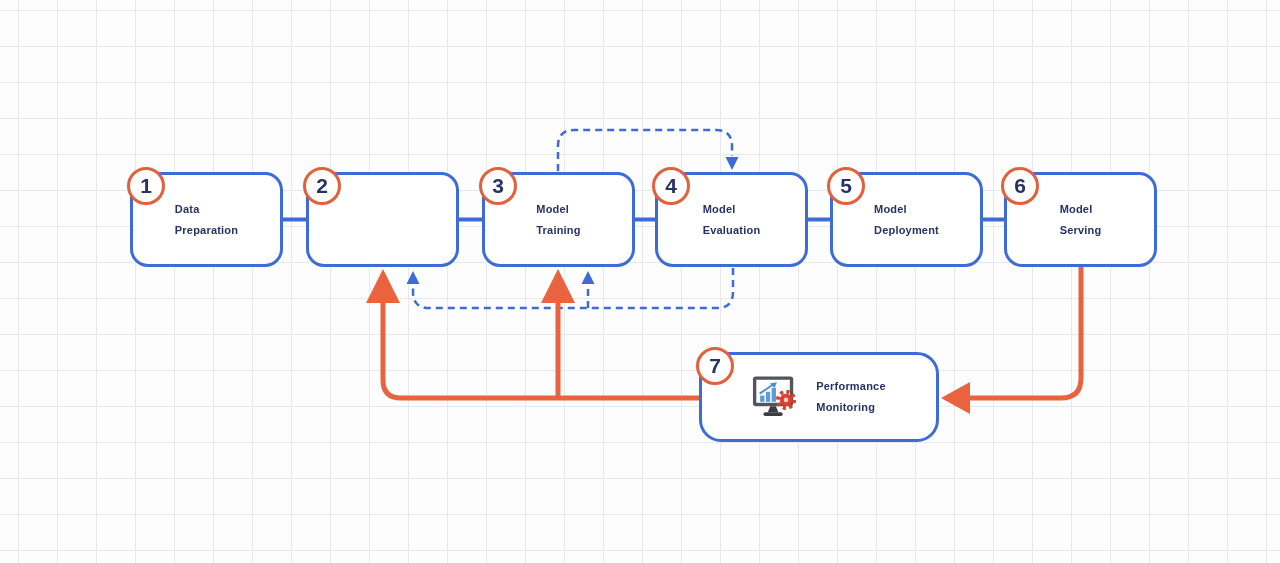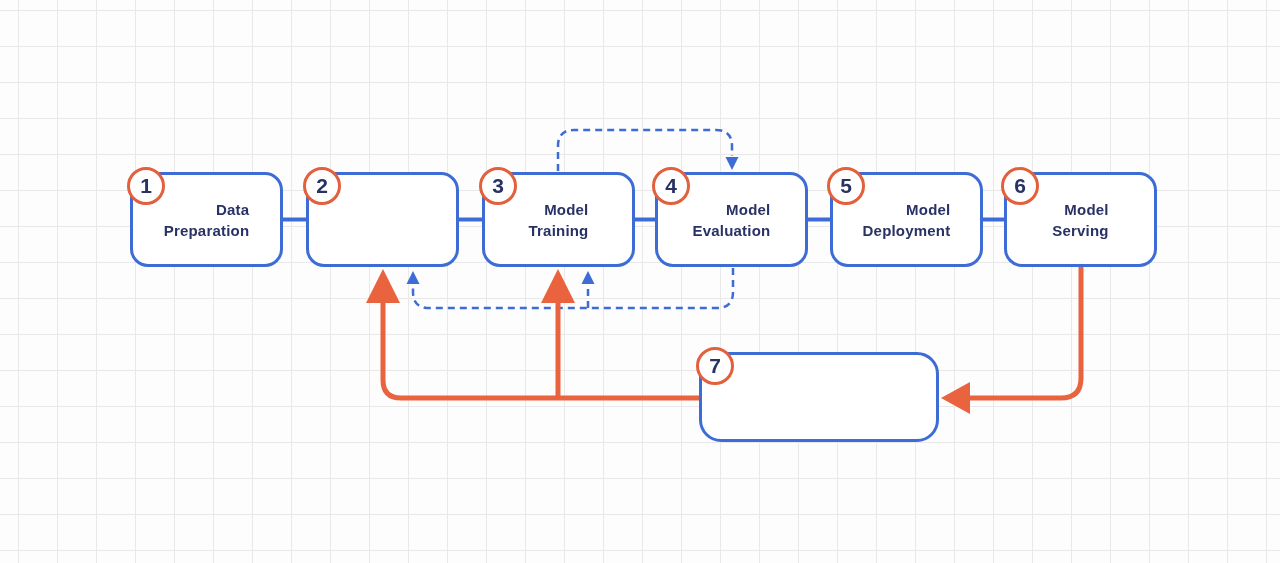--- a/index.html
+++ b/index.html
@@ -22,22 +22,22 @@
   .node{
     position:absolute;z-index:2;
     background:#ffffff;
     border:3.5px solid #3d6cd7;
     border-radius:18px;
     box-sizing:border-box;
     display:flex;align-items:center;justify-content:center;
   }
   .node .label{
     white-space:pre-line;
-    text-align:right;
-    font-size:15px;font-weight:700;
+    text-align:left;
+    font-size:11px;font-weight:700;
     line-height:21px;
     color:#283264;
     letter-spacing:.2px;
   }
   .badge{
     position:absolute;left:-6px;top:-8px;z-index:3;
     width:38px;height:38px;box-sizing:border-box;
     background:#ffffff;
     border:3.5px solid #e2603c;
     border-radius:50%;
@@ -119,15 +119,33 @@
   </div>
 
   <div class="node" style="left:1004px;top:172px;width:153px;height:95px">
     <div class="badge">6</div>
     <div class="label">Model
 Serving</div>
   </div>
 
   <div class="node" style="left:699px;top:352px;width:240px;height:90px;border-radius:22px">
     <div class="badge">7</div>
+    <div class="node-body">
+      <svg class="mon-icon" width="46" height="45" viewBox="0 0 48 46">
+        <rect x="1" y="1" width="42" height="31" rx="3" fill="#54545c"></rect>
+        <rect x="4.5" y="4.5" width="35" height="24" fill="#ffffff"></rect>
+        <rect x="8.5" y="21" width="4.5" height="6.5" fill="#5b9bd8"></rect>
+        <rect x="14.5" y="17" width="4.5" height="10.5" fill="#5b9bd8"></rect>
+        <rect x="20.5" y="13" width="4.5" height="14.5" fill="#5b9bd8"></rect>
+        <line x1="8" y1="19" x2="22" y2="9.5" stroke="#4b8fd5" stroke-width="2"></line>
+        <polygon points="26,7 18.5,8.5 23.5,13" fill="#4b8fd5"></polygon>
+        <circle cx="35.5" cy="25.5" r="8.5" fill="none" stroke="#d8402f" stroke-width="4" stroke-dasharray="3.3 3.4"></circle>
+        <circle cx="35.5" cy="25.5" r="6.5" fill="#d8402f"></circle>
+        <circle cx="35.5" cy="25.5" r="2.4" fill="#f3cfc8"></circle>
+        <path d="M19 32 L25 32 L27.5 38.5 L16.5 38.5 Z" fill="#3c3c44"></path>
+        <rect x="12" y="38.5" width="20" height="3.8" rx="1.9" fill="#3c3c44"></rect>
+      </svg>
+      <div class="label">Performance
+Monitoring</div>
+    </div>
   </div>
 
 </div>
 
 </body></html>

